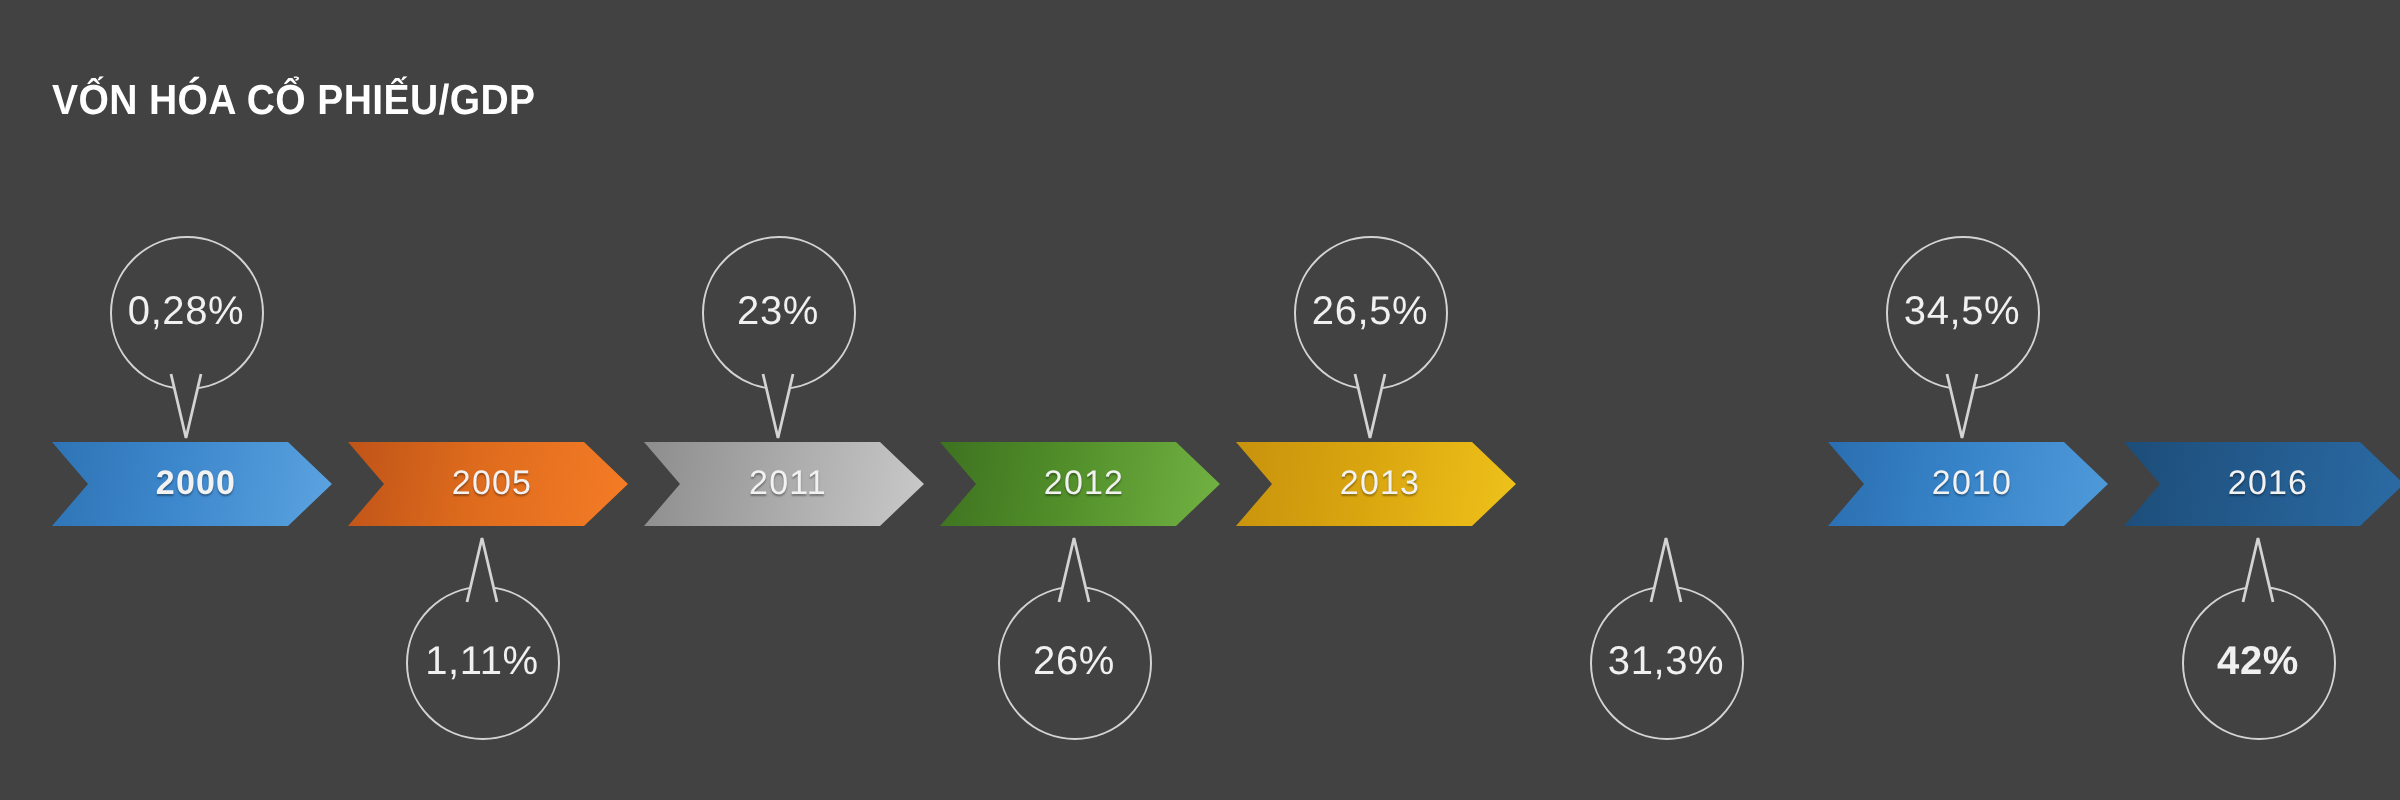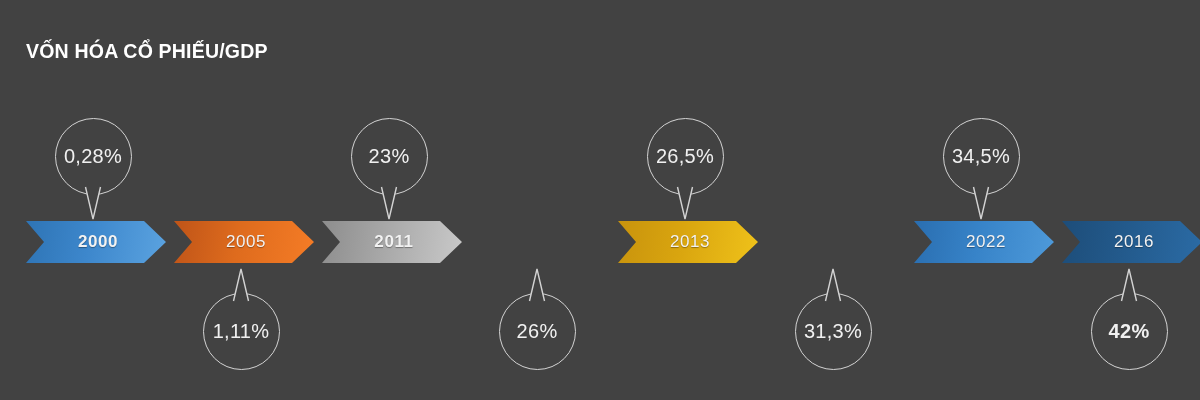--- a/index.html
+++ b/index.html
@@ -126,28 +126,31 @@
 
   <div class="title">VỐN HÓA CỔ PHIẾU/GDP</div>
 
   <div class="strip">
       <div class="chev c0" style="left: 26px; width: 140px;">
         <span class="yr">2000</span>
       </div>
       <div class="chev c1" style="left: 174px; width: 140px; justify-content: center;">
         <span class="yr">2005</span>
       </div>
-      <div class="chev c2" style="left: 322px; width: 140px; font-weight: bold;">
+      <div class="chev c2" style="left: 322px; width: 140px;">
         <span class="yr">2011</span>
+      </div>
+      <div class="chev c3" style="left: 470px; width: 140px;">
+        <span class="yr">2012</span>
       </div>
       <div class="chev c4" style="left: 618px; width: 140px;">
         <span class="yr">2013</span>
       </div>
       <div class="chev c6" style="left: 914px; width: 140px;">
-        <span class="yr">2022</span>
+        <span class="yr">2010</span>
       </div>
       <div class="chev c7" style="left: 1062px; width: 140px;">
         <span class="yr">2016</span>
       </div>
     </div>
 
   <div id="callouts-layer">
       <div class="callout up" style="left: 54.5px; top: 118px;">
         <div class="bubble">
           <span class="val">0,28%</span>

